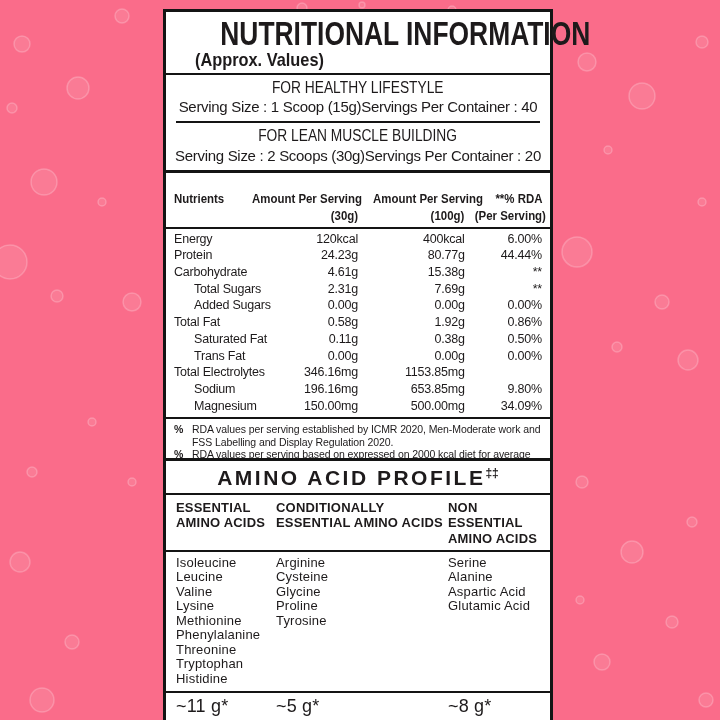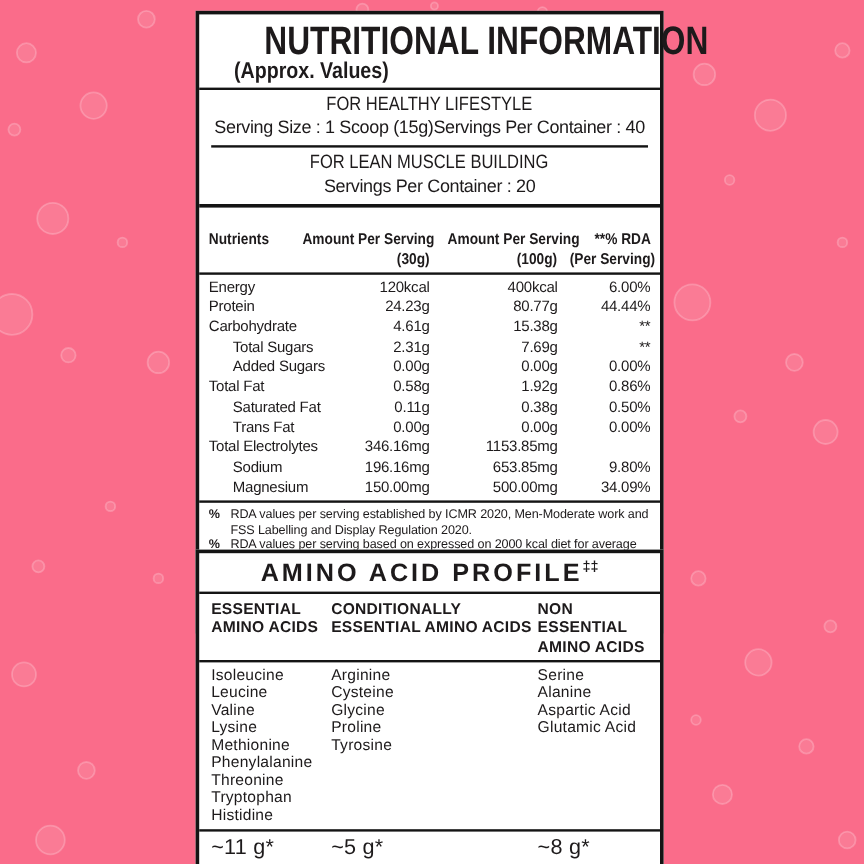--- a/index.html
+++ b/index.html
@@ -112,20 +112,21 @@
   <div class="section-heading"><span>FOR HEALTHY LIFESTYLE</span></div>
   <div class="serving-row">
     <span>Serving Size : 1 Scoop (15g)</span>
     <span>Servings Per Container : 40</span>
   </div>
 
   <div class="hr inset"></div>
 
   <div class="section-heading"><span>FOR LEAN MUSCLE BUILDING</span></div>
   <div class="serving-row">
+    <span>Serving Size : 2 Scoops (30g)</span>
     <span>Servings Per Container : 20</span>
   </div>
 
   <div class="hr h3"></div>
 
   <div class="tbl-head">
     <div class="c c1">
         <div><span>Nutrients</span></div>
       </div>
     <div class="c">

